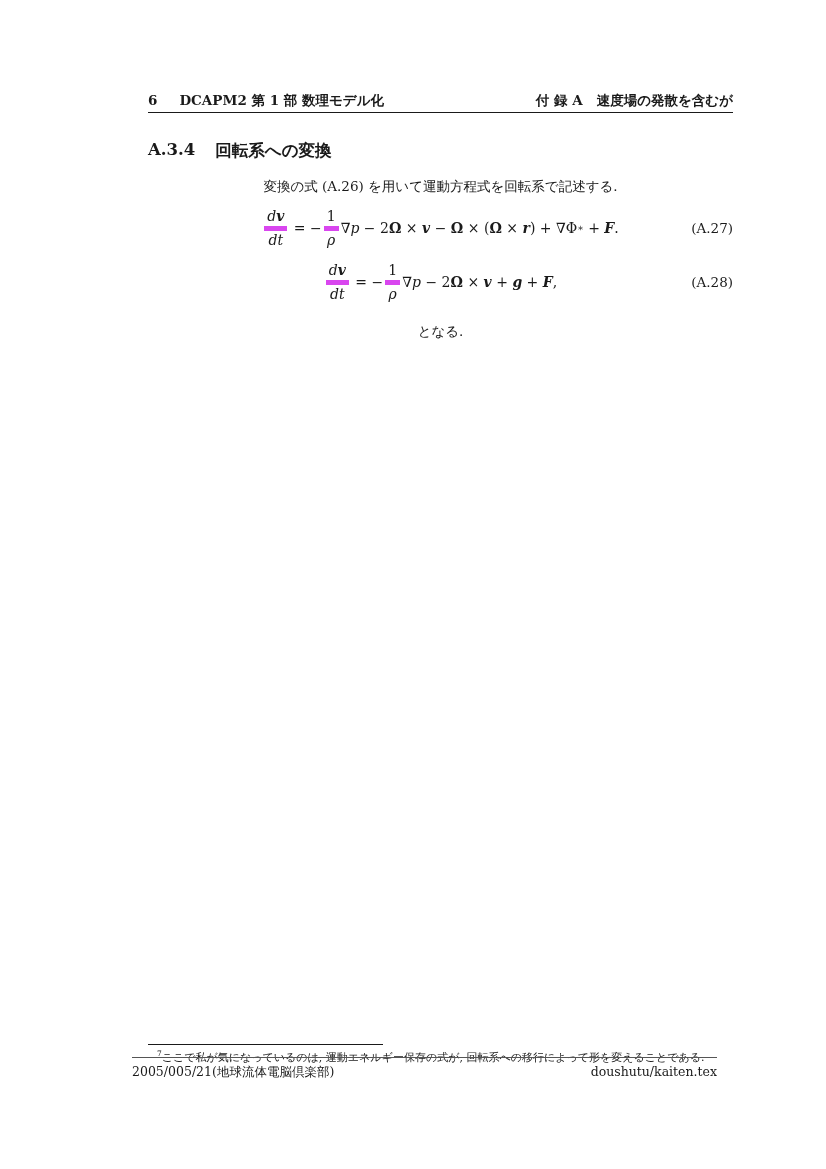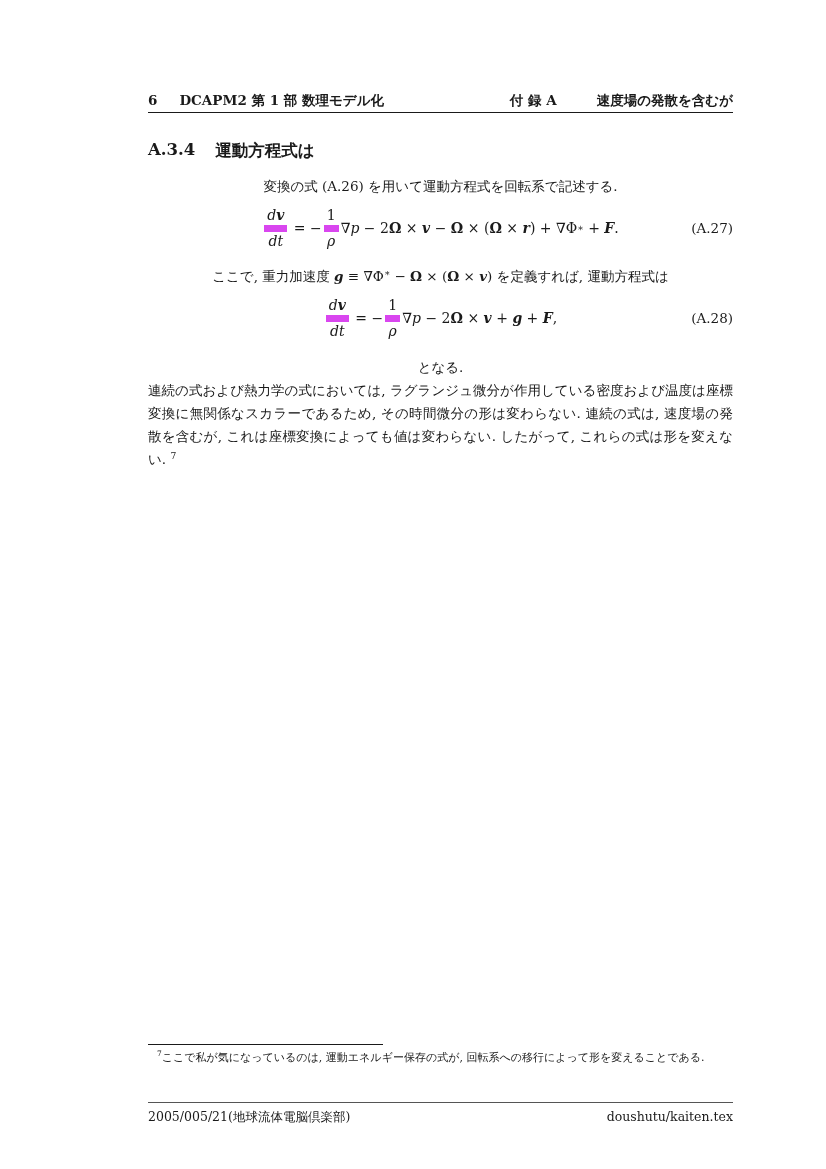--- a/index.html
+++ b/index.html
@@ -22,21 +22,21 @@
   
   .header-row {
     display: flex;
     justify-content: space-between;
     align-items: baseline;
     font-weight: bold;
     font-size: 13.5px;
     line-height: 16px;
   }
   .header-left { display: flex; gap: 22px; }
-  .header-right { display: flex; gap: 40px; }
+  .header-right { display: flex; gap: 14px; }
   .header-rule {
     border: none;
     border-top: 1.2px solid #1a1a1a;
     margin: 4px 0 0 0;
   }
   
   .section-heading {
     margin: 27px 0 0 0;
     font-size: 16.5px;
     font-weight: bold;
@@ -74,21 +74,21 @@
   .frac {
     display: inline-flex;
     flex-direction: column;
     align-items: center;
     vertical-align: middle;
     margin: 0 2px;
     line-height: 1.15;
   }
   .frac .fnum {
     display: block;
-    border-bottom: 7px solid #d946ef;
+    border-bottom: 5px solid #d946ef;
     padding: 0 3px 1px 3px;
   }
   .frac .fden { display: block; padding-top: 1px; text-align: left; }
   
   .rm { font-style: normal; font-weight: normal; }
   .it { font-style: italic; }
   .bf { font-weight: bold; font-style: normal; }
   .bi { font-weight: bold; font-style: italic; }
   .sup {
     vertical-align: super;
@@ -111,24 +111,23 @@
   }
   .footnote-text {
     margin: 5px 0 0 0;
     padding-left: 9px;
     font-size: 11px;
     line-height: 15px;
   }
   
   .footer-area {
     position: absolute;
-    left: 148px;
+    left: 132px;
     top: 1057px;
     width: 585px;
-    margin-top: 45px;
   }
   .footer-rule {
     border: none;
     border-top: 1px solid #555;
     margin: 0;
   }
   .footer-row {
     display: flex;
     justify-content: space-between;
     font-size: 12.5px;
@@ -148,42 +147,38 @@
       </div>
       <div class="header-right">
         <span>付 録 A</span>
         <span>速度場の発散を含むが</span>
       </div>
     </div>
     <hr class="header-rule">
 
     <div class="section-heading">
       <span>A.3.4</span>
-      <span>運動方程式は</span>
+      <span>回転系への変換</span>
     </div>
 
     <p class="body-text no-just">変換の式 (A.26) を用いて運動方程式を回転系で記述する.</p>
 
     <div class="equation">
       <span class="eq-body"><span class="frac"><span class="fnum"><span class="it">d</span><span class="bi">v</span></span><span class="fden"><span class="it">dt</span></span></span><span class="rm"> = −</span><span class="frac"><span class="fnum"><span class="rm">1</span></span><span class="fden"><span class="it">ρ</span></span></span><span class="rm">∇</span><span class="it">p</span><span class="rm"> − 2</span><span class="bf">Ω</span><span class="rm"> × </span><span class="bi">v</span><span class="rm"> − </span><span class="bf">Ω</span><span class="rm"> × (</span><span class="bf">Ω</span><span class="rm"> × </span><span class="bi">r</span><span class="rm">) + ∇Φ</span><span class="sup">∗</span><span class="rm"> + </span><span class="bi">F</span><span class="rm">.</span></span>
       <span class="eq-label">(A.27)</span>
     </div>
 
-    <p class="body-text no-just"><span class="rm">ここで, 重力加速度 </span><span class="bi">g</span><span class="rm"> ≡ ∇Φ</span><span class="sup">∗</span><span class="rm"> − </span><span class="bf">Ω</span><span class="rm"> × (</span><span class="bf">Ω</span><span class="rm"> × </span><span class="bi">v</span><span class="rm">) を定義すれば, 運動方程式は</span></p>
 
     <div class="equation">
       <span class="eq-body"><span class="frac"><span class="fnum"><span class="it">d</span><span class="bi">v</span></span><span class="fden"><span class="it">dt</span></span></span><span class="rm"> = −</span><span class="frac"><span class="fnum"><span class="rm">1</span></span><span class="fden"><span class="it">ρ</span></span></span><span class="rm">∇</span><span class="it">p</span><span class="rm"> − 2</span><span class="bf">Ω</span><span class="rm"> × </span><span class="bi">v</span><span class="rm"> + </span><span class="bi">g</span><span class="rm"> + </span><span class="bi">F</span><span class="rm">,</span></span>
       <span class="eq-label">(A.28)</span>
     </div>
 
     <p class="body-text no-just" style="margin-top:14px;">となる.</p>
 
-    <p class="body-text" style="margin-top:0;">
-      <span>連続の式および熱力学の式においては, ラグランジュ微分が作用している密度および温度は座標変換に無関係なスカラーであるため, その時間微分の形は変わらない. 連続の式は, 速度場の発散を含むが, これは座標変換によっても値は変わらない. したがって, これらの式は形を変えない. </span><span class="sup">7</span>
-    </p>
 
   </div>
 
   <div class="footnote-area">
     <hr class="footnote-rule">
     <p class="footnote-text">
       <span class="sup">7</span><span>ここで私が気になっているのは, 運動エネルギー保存の式が, 回転系への移行によって形を変えることである.</span>
     </p>
   </div>
 

